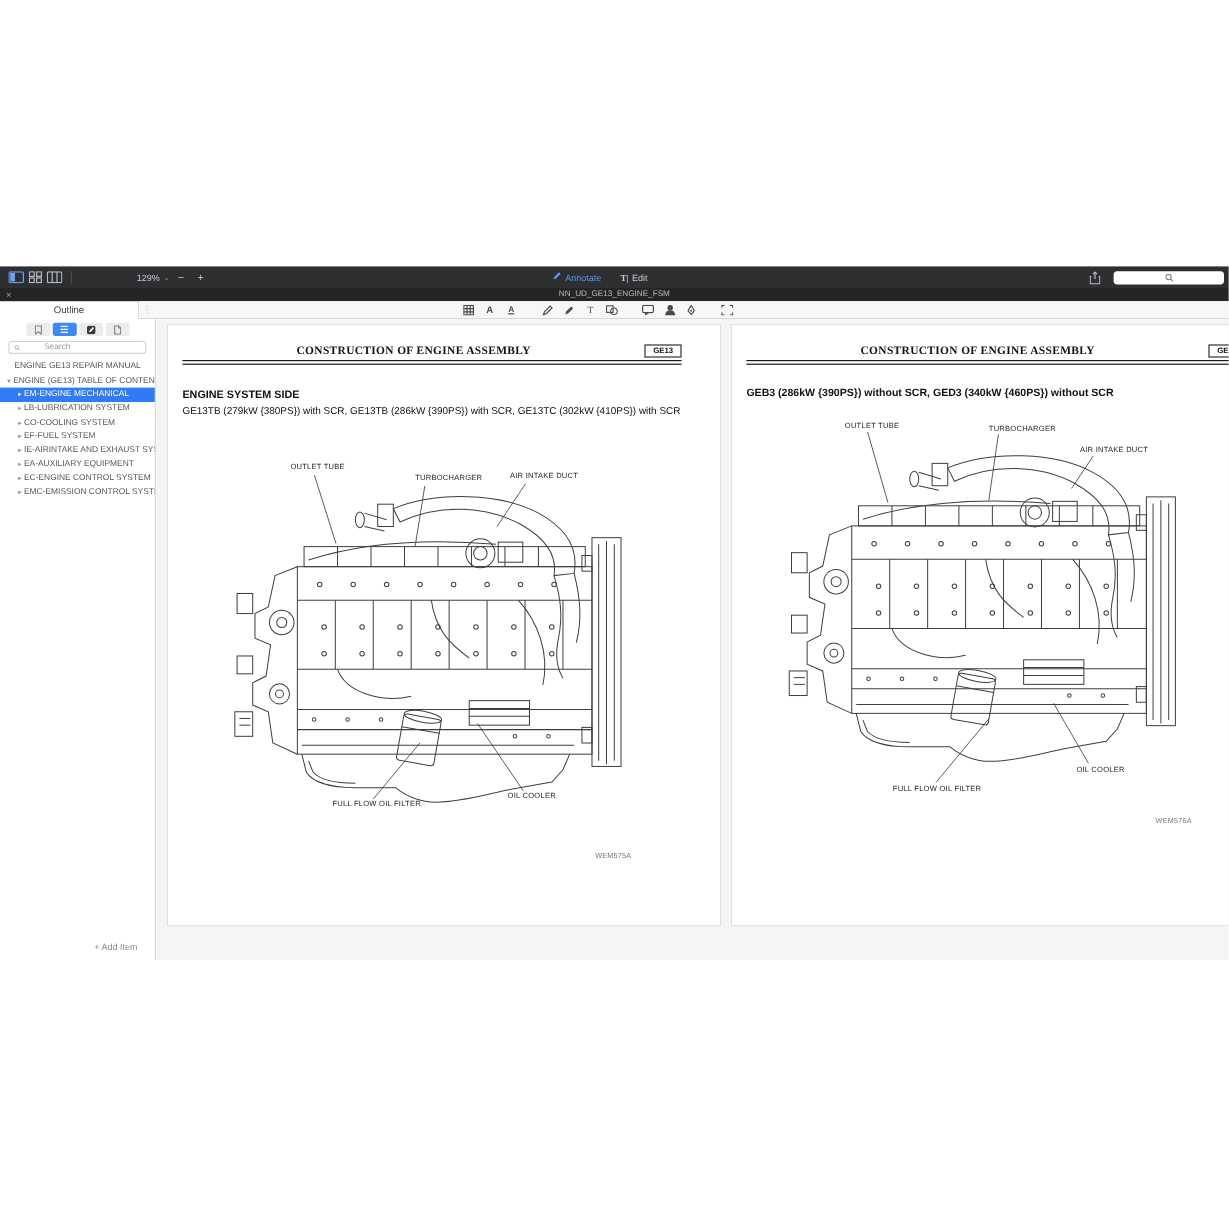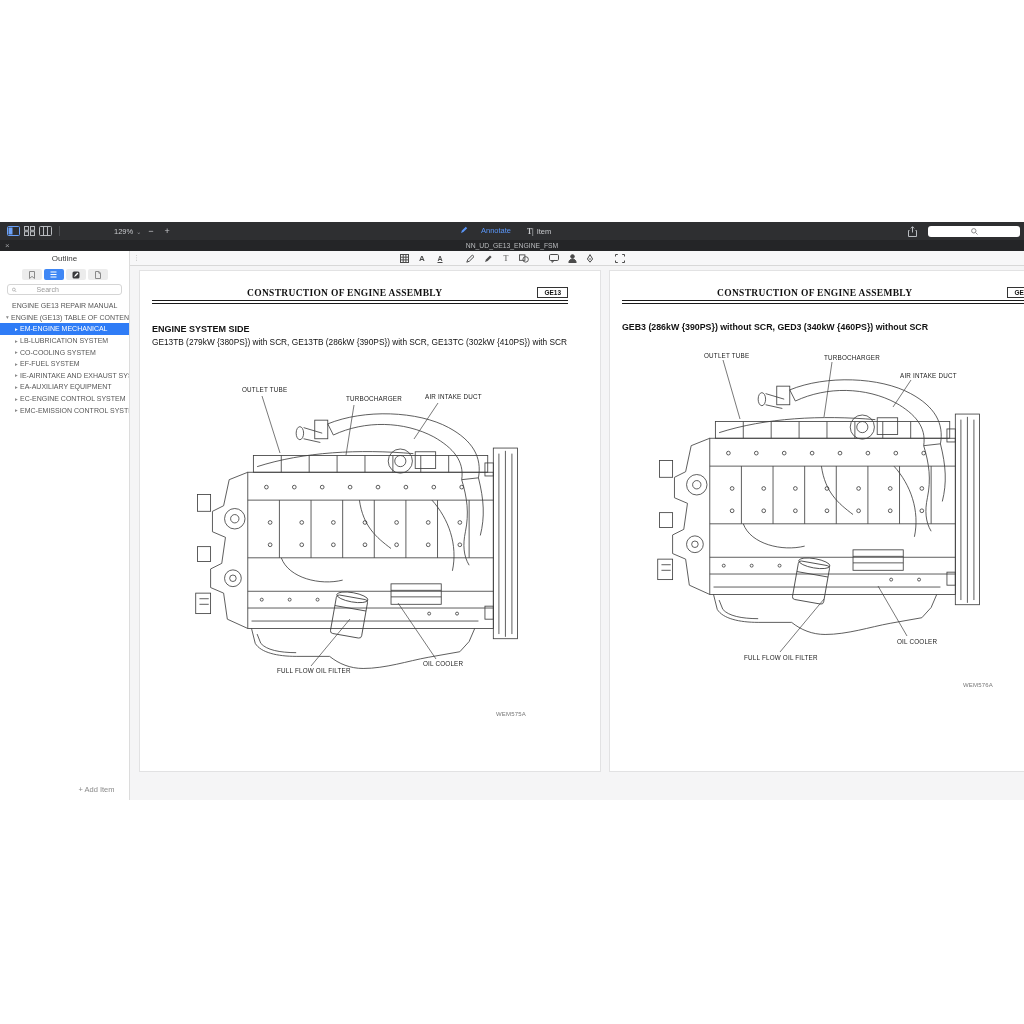--- a/index.html
+++ b/index.html
@@ -8,33 +8,33 @@
 
   
   .toolbar{height:18px;background:#2e2f31;display:flex;align-items:center;position:relative;}
   .tb-group{display:flex;align-items:center;margin-left:5px;}
   .tb-icon{width:16px;height:13px;display:flex;align-items:center;justify-content:center;}
   .tb-sep{width:1px;height:10px;background:#4a4c4f;margin:0 6px;}
   .zoom-group{display:flex;align-items:center;color:#c7c9cc;font-size:7.5px;gap:3px;margin-left:48px;}
   .zoom-chevron{font-size:6px;color:#9a9da1;}
   .zoom-btn{color:#c7c9cc;font-size:9px;padding:0 4px;}
   .center-tools{position:absolute;left:460px;top:0;height:18px;display:flex;align-items:center;font-size:7.5px;}
-  .annotate-btn{color:#5a96f8;display:flex;align-items:flex-start;gap:13px;}
+  .annotate-btn{color:#5a96f8;display:flex;align-items:center;gap:3px;}
   .edit-btn{color:#c7c9cc;margin-left:16px;display:flex;align-items:center;gap:3px;}
   .edit-glyph{font-size:7.5px;color:#c7c9cc;font-family:"Liberation Serif",serif;font-weight:bold;}
   .right-tools{position:absolute;right:4px;top:0;height:18px;display:flex;align-items:center;}
   .search-field{width:92px;height:11px;background:#fff;border-radius:3px;margin-left:8px;display:flex;align-items:center;justify-content:center;}
 
   
   .tabbar{height:11px;background:#242527;display:flex;align-items:center;justify-content:center;position:relative;color:#b9bbbe;font-size:6.8px;}
   .tab-close{position:absolute;left:5px;top:0;height:11px;display:flex;align-items:center;color:#9a9c9f;font-size:8px;}
 
   
   .subtoolbar{height:15px;display:flex;box-sizing:border-box;}
-  .outline-header{width:130px;background:#fff;border-right:1px solid #dcdcdc;display:flex;align-items:center;justify-content:center;font-size:8px;color:#3c3c3c;box-sizing:border-box;}
+  .outline-header{width:116px;background:#fff;border-right:1px solid #dcdcdc;display:flex;align-items:center;justify-content:center;font-size:8px;color:#3c3c3c;box-sizing:border-box;}
   .anno-bar{flex:1;background:#f7f7f8;border-bottom:1px solid #d8d8d8;display:flex;align-items:center;position:relative;box-sizing:border-box;}
   .drag-handle{color:#b5b5b5;font-size:7px;margin-left:3px;}
   .anno-icons{display:flex;align-items:center;margin-left:255px;}
   .anno-icon{width:10px;height:11px;display:flex;align-items:center;justify-content:center;margin:0 4px;color:#4a4a4a;}
   .anno-gap{width:12px;}
   .glyph-a{font-size:8px;font-weight:bold;color:#4a4a4a;}
   .glyph-a-small{font-size:7px;font-weight:bold;color:#4a4a4a;text-decoration:underline;}
   .glyph-t{font-size:8px;color:#4a4a4a;font-family:"Liberation Serif",serif;}
 
   
@@ -218,21 +218,21 @@
     </div>
     <div class="center-tools">
       <div class="annotate-btn">
         <span><svg width="8" height="8" viewBox="0 0 8 8">
               <path d="M1,7 L2,4.6 L5.8,0.8 L7.2,2.2 L3.4,6 Z" fill="#5a96f8"></path>
             </svg></span>
         <span>Annotate</span>
       </div>
       <div class="edit-btn">
         <span class="edit-glyph">T|</span>
-        <span>Item</span>
+        <span>Edit</span>
       </div>
     </div>
     <div class="right-tools">
       <div class="tb-icon">
         <svg width="9" height="11" viewBox="0 0 9 11" stroke="#b9bcc0" fill="none">
             <path d="M1.5,4.5 h-1 v6 h8 v-6 h-1"></path>
             <line x1="4.5" y1="0.8" x2="4.5" y2="6.5"></line>
             <path d="M2.8,2.4 L4.5,0.7 L6.2,2.4"></path>
           </svg>
       </div>

